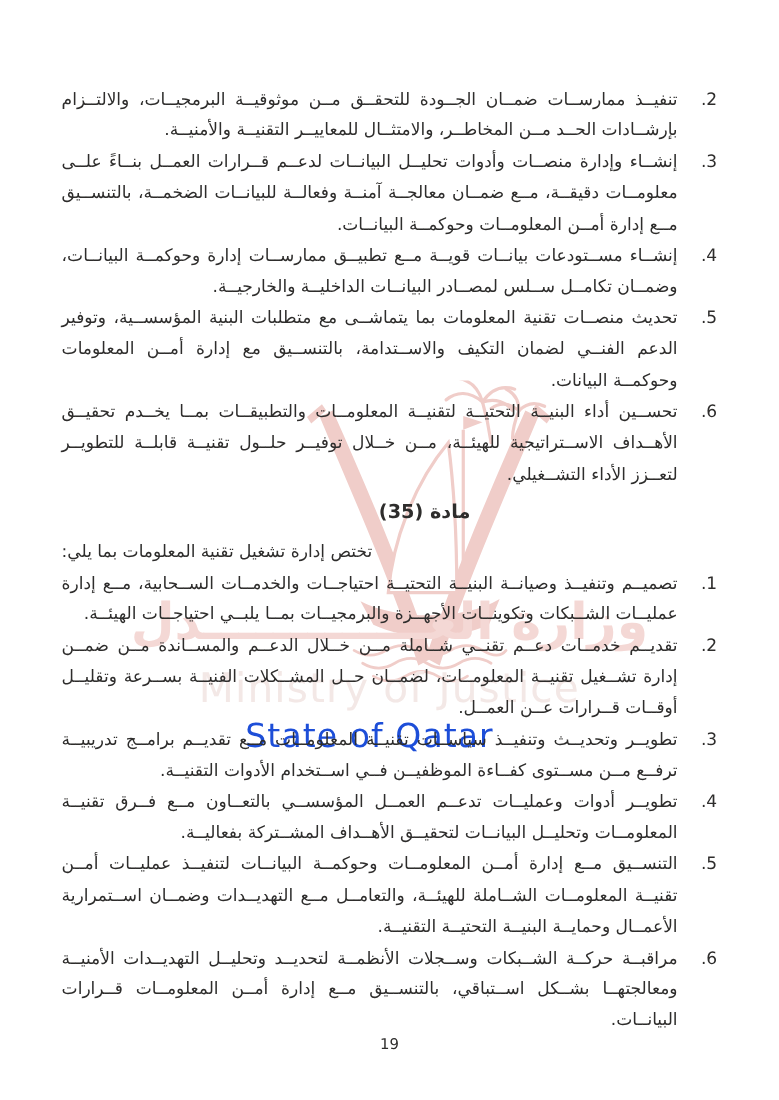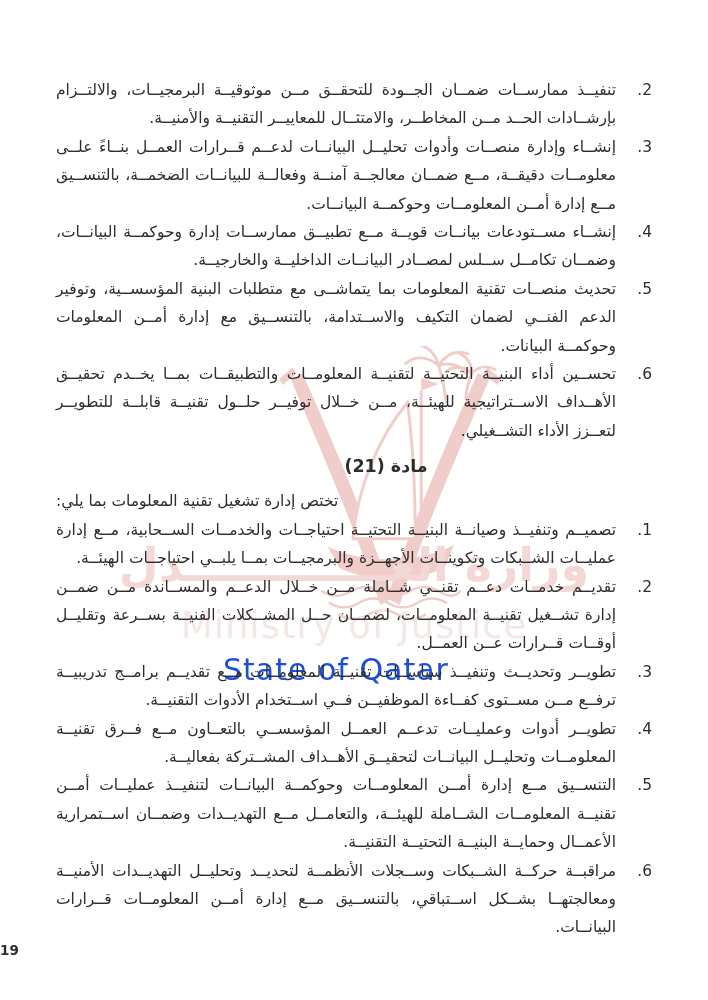--- a/index.html
+++ b/index.html
@@ -107,23 +107,23 @@
   }
   .intro-line {
     margin-top: 8px;
     text-align: left;
   }
   .page-number {
     position: absolute;
     top: 942px;
     left: 0; right: 0;
     z-index: 1;
-    text-align: left;
+    text-align: center;
     font-size: 13.5px;
-    font-weight: bold;
+    font-weight: normal;
   }
 </style>
 </head>
 <body>
 
 <div class="page">
 
   <div class="watermark">
     <svg class="wm-emblem" viewBox="0 0 256 300" xmlns="http://www.w3.org/2000/svg" aria-hidden="true">
       <g fill="#f0cdc9" stroke="none">
@@ -179,21 +179,21 @@
     </div>
     <div class="li">
       <span class="li-marker">5.</span>
       <span class="li-text">تحديث منصــات تقنية المعلومات بما يتماشــى مع متطلبات البنية المؤسســية، وتوفير الدعم الفنــي لضمان التكيف والاســتدامة، بالتنســيق مع إدارة أمــن المعلومات وحوكمــة البيانات.</span>
     </div>
     <div class="li">
       <span class="li-marker">6.</span>
       <span class="li-text">تحســين أداء البنيــة التحتيــة لتقنيــة المعلومــات والتطبيقــات بمــا يخــدم تحقيــق الأهــداف الاســتراتيجية للهيئــة، مــن خــلال توفيــر حلــول تقنيــة قابلــة للتطويــر لتعــزز الأداء التشــغيلي.</span>
     </div>
 
-    <div class="article-heading">مادة (21)</div>
+    <div class="article-heading">مادة (35)</div>
 
     <div class="intro-line">تختص إدارة تشغيل تقنية المعلومات بما يلي:</div>
 
     <div class="li">
       <span class="li-marker">1.</span>
       <span class="li-text">تصميــم وتنفيــذ وصيانــة البنيــة التحتيــة احتياجــات والخدمــات الســحابية، مــع إدارة عمليــات الشــبكات وتكوينــات الأجهــزة والبرمجيــات بمــا يلبــي احتياجــات الهيئــة.</span>
     </div>
     <div class="li">
       <span class="li-marker">2.</span>
       <span class="li-text">تقديــم خدمــات دعــم تقنــي شــاملة مــن خــلال الدعــم والمســاندة مــن ضمــن إدارة تشــغيل تقنيــة المعلومــات، لضمــان حــل المشــكلات الفنيــة بســرعة وتقليــل أوقــات قــرارات عــن العمــل.</span>

